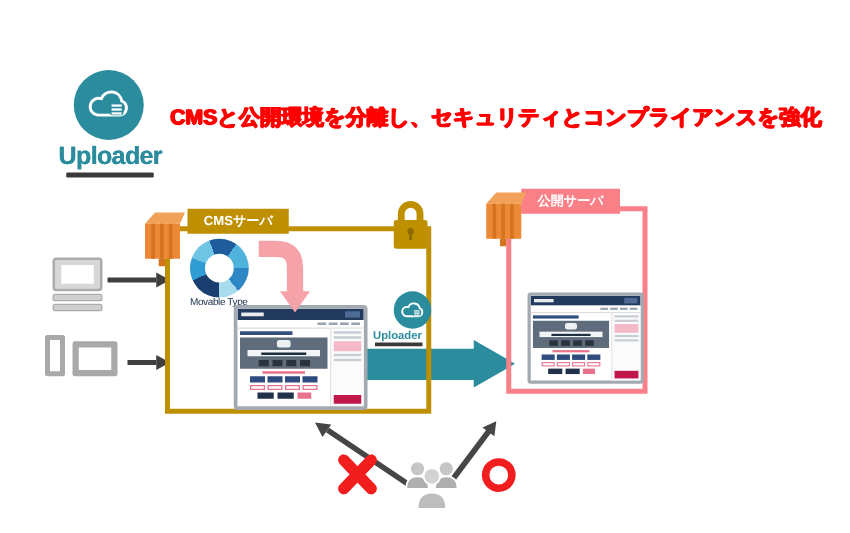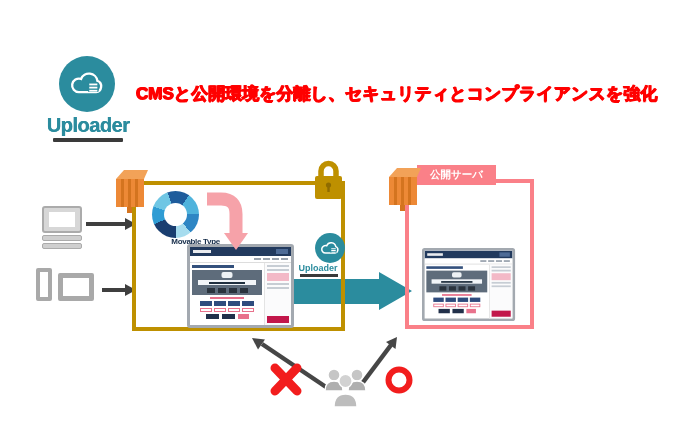--- a/index.html
+++ b/index.html
@@ -15,36 +15,36 @@
   .brand-tagline{position:absolute;left:15px;top:84px;width:70px;height:4px;background:#3A3A3A;border-radius:1px;}
 
   
   .headline{position:absolute;left:136px;top:82px;width:540px;font-size:17px;font-weight:bold;
             color:#FF0000;letter-spacing:0px;
             text-shadow:0.7px 0 0 #FF0000,-0.7px 0 0 #FF0000,0 0.7px 0 #FF0000;}
 
   
   .server-box{position:absolute;box-sizing:border-box;z-index:1;}
   .cms-box{left:132px;top:181px;width:213px;height:150px;border:4px solid #BE9000;}
-  .pub-box{left:405px;top:179px;width:129px;height:150px;border:4px solid #FA8088;}
+  .pub-box{left:405px;top:165px;width:113px;height:150px;border:4px solid #FA8088;}
   .box-tab{position:absolute;top:-18px;font-size:10.5px;font-weight:bold;color:#fff;
            padding:3px 13px 3px;white-space:nowrap;z-index:2;}
   .cms-box .box-tab{left:14px;background:#BE9000;}
   .pub-box .box-tab{left:8px;background:#FA8088;}
   .corner-cube{position:absolute;left:-26px;top:-20px;z-index:3;}
   .padlock{position:absolute;right:-8px;top:-28px;z-index:3;}
 
   
   .mt-logo{position:absolute;left:16px;top:6px;width:47px;height:47px;border-radius:50%;
            background:conic-gradient(from -20deg,#1E5C9C 0 55deg,#4FB3DC 55deg 110deg,
              #2E86C4 110deg 160deg,#A6DCEE 160deg 200deg,#1A3E70 200deg 265deg,
              #2F9CD4 265deg 310deg,#6FC6E4 310deg 360deg);}
   .mt-logo::after{content:"";position:absolute;inset:12px;background:#fff;border-radius:50%;}
-  .mt-caption{position:absolute;left:-6px;top:52px;width:90px;text-align:right;
-              font-size:8px;font-weight:bold;color:#152C49;letter-spacing:-0.3px;}
+  .mt-caption{position:absolute;left:-6px;top:52px;width:90px;text-align:center;
+              font-size:8px;font-weight:normal;color:#152C49;letter-spacing:-0.3px;}
 
   
   .badge{position:absolute;left:288px;top:231px;width:60px;z-index:6;text-align:center;}
   .badge-circle{position:absolute;left:27px;top:2px;width:30px;height:30px;border-radius:50%;
                 background:#2B8C9E;display:flex;align-items:center;justify-content:center;}
   .badge-word{position:absolute;left:0;top:32px;width:60px;font-size:9px;font-weight:bold;color:#2B8C9E;}
   .badge-tagline{position:absolute;left:12px;top:43px;width:38px;height:2.5px;background:#3A3A3A;}
 
   
   .site-shot{position:absolute;width:107px;height:84px;border:3px solid #A3A9B0;border-radius:3px;
@@ -125,20 +125,21 @@
         <rect x="22.5" y="20.5" width="9" height="2" fill="#fff"></rect>
       </svg>
     </div>
     <div class="brand-word">Uploader</div>
     <div class="brand-tagline"></div>
   </div>
 
   <div class="headline">CMSと公開環境を分離し、セキュリティとコンプライアンスを強化</div>
 
   <div class="server-box cms-box">
+    <div class="box-tab">CMSサーバ</div>
 
     <svg class="corner-cube" width="42" height="50" viewBox="0 0 42 50">
       <polygon points="6,14 14,5 38,5 34,14" fill="#F2A258"></polygon>
       <rect x="6" y="14" width="28" height="28" fill="#ED8936"></rect>
       <rect x="11" y="14" width="3" height="28" fill="#D4741F"></rect>
       <rect x="18" y="14" width="3" height="28" fill="#D4741F"></rect>
       <rect x="25" y="14" width="3" height="28" fill="#D4741F"></rect>
       <rect x="17" y="42" width="5" height="6" fill="#D4741F"></rect>
     </svg>
 

